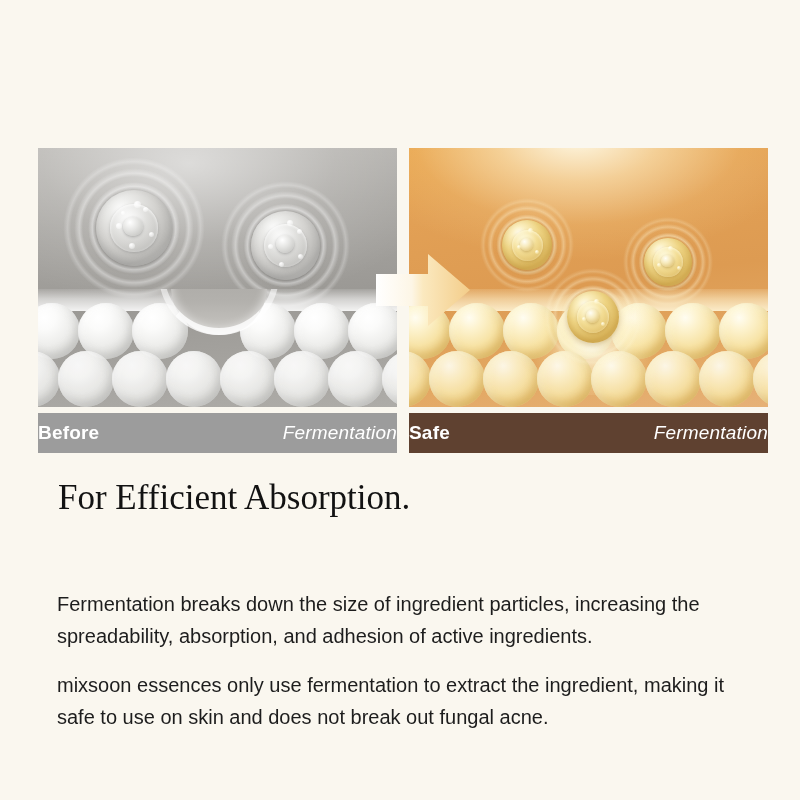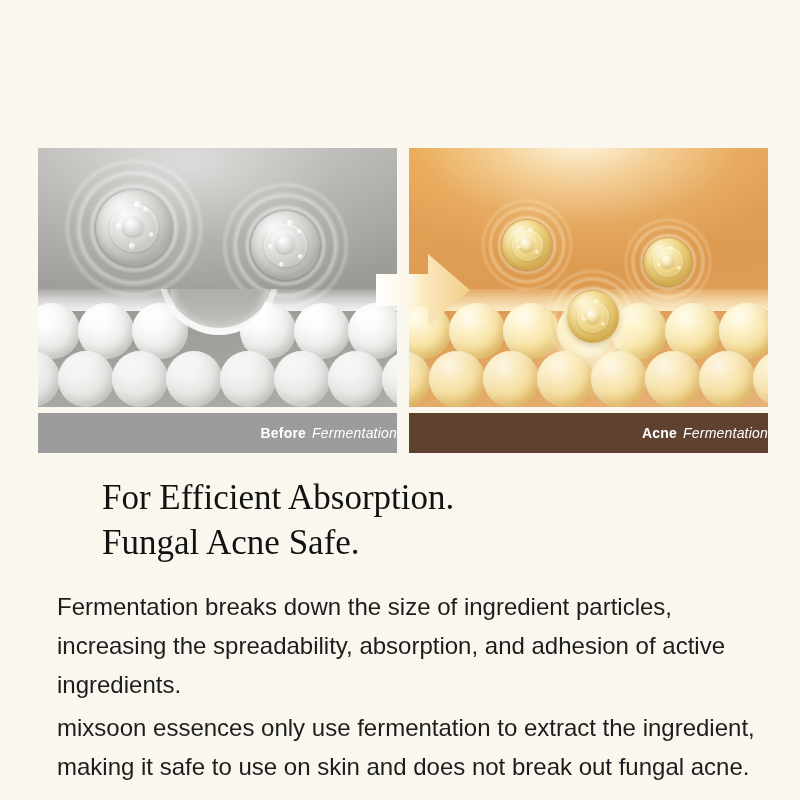--- a/index.html
+++ b/index.html
@@ -247,57 +247,57 @@
 
   
   .caption {
     position: absolute;
     left: 0;
     bottom: 0;
     width: 359px;
     height: 40px;
     display: flex;
     align-items: center;
-    justify-content: flex-end;
+    justify-content: space-between;
     color: #ffffff;
-    font-size: 14px;
+    font-size: 19px;
     letter-spacing: 0.2px;
   }
   .caption.gray  { background: #9c9c9c; }
   .caption.brown { background: #5f4130; }
   .caption b { font-weight: 700; margin-right: 6px; }
   .caption span { font-weight: 400; font-style: italic; }
 
   
   .headline {
     position: absolute;
     left: 58px;
     top: 476px;
     width: 700px;
     font-family: "Liberation Serif", serif;
     font-size: 35px;
     line-height: 1.28;
     color: #121212;
     font-weight: 400;
   }
-  .headline div { white-space: nowrap; margin-left: 44px; }
+  .headline div { white-space: nowrap; }
 
   
   .body-copy {
     position: absolute;
     left: 57px;
     top: 588px;
     width: 706px;
     font-family: "Liberation Sans", sans-serif;
-    font-size: 24px;
+    font-size: 20px;
     line-height: 1.62;
     color: #1d1d1d;
   }
   .body-copy p { margin: 0; }
-  .body-copy p + p { margin-top: 4px; }
+  .body-copy p + p { margin-top: 16px; }
 </style>
 </head>
 <body>
 
 <div class="page">
 
 
   <div class="compare">
 
     <div class="panel-wrap left">
@@ -422,21 +422,21 @@
           <div class="body"></div>
           <div class="ring"></div>
           <div class="core"></div>
           <div class="bub" style="left:52%;top:16%;width:5px;height:5px;"></div>
           <div class="bub" style="left:28%;top:50%;width:4px;height:4px;"></div>
           <div class="bub" style="left:66%;top:60%;width:4px;height:4px;"></div>
         </div>
       </div>
 
       <div class="caption brown">
-        <b>Acne</b>
+        <b>Safe</b>
         <span>Fermentation</span>
       </div>
     </div>
 
     <div class="arrow">
       <svg width="96" height="76" viewBox="0 0 96 76" xmlns="http://www.w3.org/2000/svg">
         <defs>
           <linearGradient id="arrowGrad" x1="0" y1="0" x2="1" y2="0">
             <stop offset="0%" stop-color="#ffffff"></stop>
             <stop offset="38%" stop-color="#fdf6e6"></stop>
@@ -444,21 +444,20 @@
             <stop offset="100%" stop-color="#f3cd8a"></stop>
           </linearGradient>
         </defs>
         <polygon points="0,22 52,22 52,2 94,38 52,74 52,54 0,54" fill="url(#arrowGrad)"></polygon>
       </svg>
     </div>
   </div>
 
   <div class="headline">
     <div>For Efficient Absorption.</div>
-    <div>Fungal Acne Safe.</div>
   </div>
 
   <div class="body-copy">
     <p>Fermentation breaks down the size of ingredient particles, increasing the spreadability, absorption, and adhesion of active ingredients.</p>
     <p>mixsoon essences only use fermentation to extract the ingredient, making it safe to use on skin and does not break out fungal acne.</p>
   </div>
 
 </div>
 
 </body></html>

